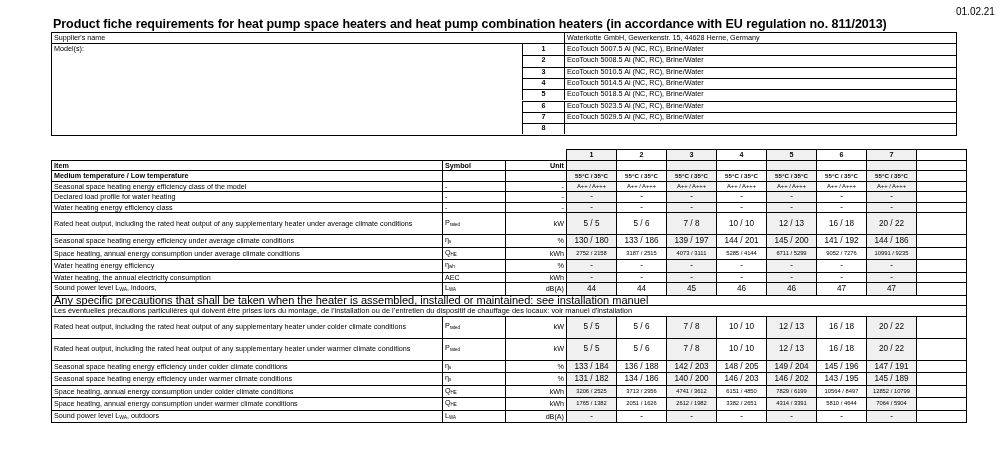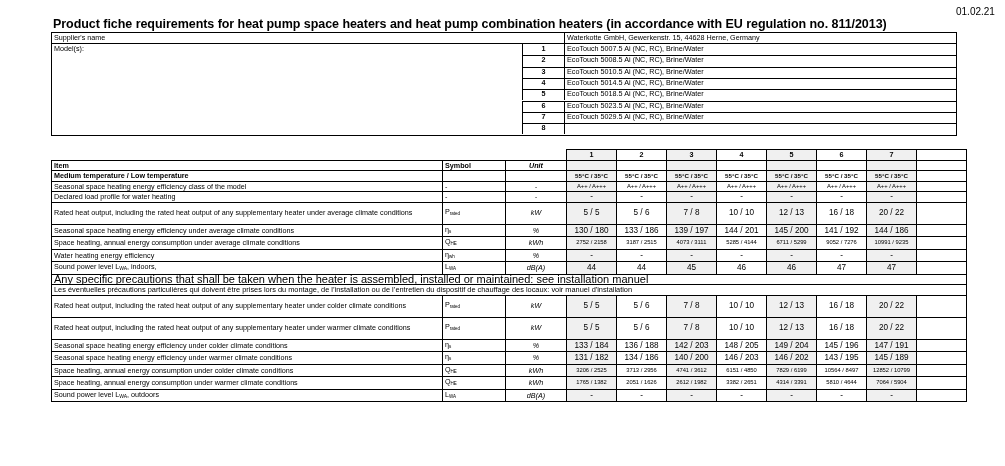--- a/index.html
+++ b/index.html
@@ -20,21 +20,21 @@
   .tb-line { position:absolute; left:470px; right:0; border-top:1.5px solid #000; }
   .tb-line-full { position:absolute; left:0; right:0; border-top:1.5px solid #000; }
 
   
   table.main { position:absolute; left:51px; top:149px; border-collapse:collapse;
                font-size:7.2px; table-layout:fixed; }
   table.main td { border:1.5px solid #000; padding:0 2px; height:9.5px; line-height:9.5px;
                   overflow:hidden; white-space:nowrap; }
   td.item { width:386px; }
   td.sym { width:58px; }
-  td.unit { width:56px; text-align:center;font-style:italic; }
+  td.unit { width:56px; text-align:right; }
   td.c { width:45px; text-align:center; }
   td.shade { background:#f0f0f0; }
   td.blank-top { border:none !important; background:transparent; }
   td.hdr { font-weight:bold; }
   td.colnum { font-weight:bold; text-align:center; height:10px; }
   tr.tall td { height:21px; line-height:9.5px; white-space:normal; }
   tr.tall td.item { line-height:10px; }
   td.small { font-size:5.8px; }
   td.big { font-size:8.2px; }
   td.temp { font-size:6.2px; font-weight:bold; }
@@ -160,20 +160,33 @@
         <td class="unit">-</td>
         <td class="c shade big">-</td>
         <td class="c big">-</td>
         <td class="c shade big">-</td>
         <td class="c big">-</td>
         <td class="c shade big">-</td>
         <td class="c big">-</td>
         <td class="c shade big">-</td>
         <td class="c big"></td>
       </tr>
+      <tr>
+        <td class="item">Water heating energy efficiency class</td>
+        <td class="sym symtxt"><span>-</span></td>
+        <td class="unit">-</td>
+        <td class="c shade big">-</td>
+        <td class="c big">-</td>
+        <td class="c shade big">-</td>
+        <td class="c big">-</td>
+        <td class="c shade big">-</td>
+        <td class="c big">-</td>
+        <td class="c shade big">-</td>
+        <td class="c big"></td>
+      </tr>
       <tr class="tall">
         <td class="item">Rated heat output, including the rated heat output of any supplementary heater  under average climate conditions</td>
         <td class="sym symtxt"><span>P</span><sub>rated</sub></td>
         <td class="unit">kW</td>
         <td class="c shade big">5 / 5</td>
         <td class="c big">5 / 6</td>
         <td class="c shade big">7 / 8</td>
         <td class="c big">10 / 10</td>
         <td class="c shade big">12 / 13</td>
         <td class="c big">16 / 18</td>
@@ -213,20 +226,33 @@
         <td class="c shade big">-</td>
         <td class="c big">-</td>
         <td class="c shade big">-</td>
         <td class="c big">-</td>
         <td class="c shade big">-</td>
         <td class="c big">-</td>
         <td class="c shade big">-</td>
         <td class="c big"></td>
       </tr>
       <tr>
+        <td class="item">Water heating, the annual electricity consumption</td>
+        <td class="sym symtxt"><span>AEC</span></td>
+        <td class="unit">kWh</td>
+        <td class="c shade big">-</td>
+        <td class="c big">-</td>
+        <td class="c shade big">-</td>
+        <td class="c big">-</td>
+        <td class="c shade big">-</td>
+        <td class="c big">-</td>
+        <td class="c shade big">-</td>
+        <td class="c big"></td>
+      </tr>
+      <tr>
         <td class="item"><span>Sound power level L</span><sub>WA</sub><span>, indoors,</span></td>
         <td class="sym symtxt"><span>L</span><sub>WA</sub></td>
         <td class="unit">dB(A)</td>
         <td class="c shade big">44</td>
         <td class="c big">44</td>
         <td class="c shade big">45</td>
         <td class="c big">46</td>
         <td class="c shade big">46</td>
         <td class="c big">47</td>
         <td class="c shade big">47</td>

